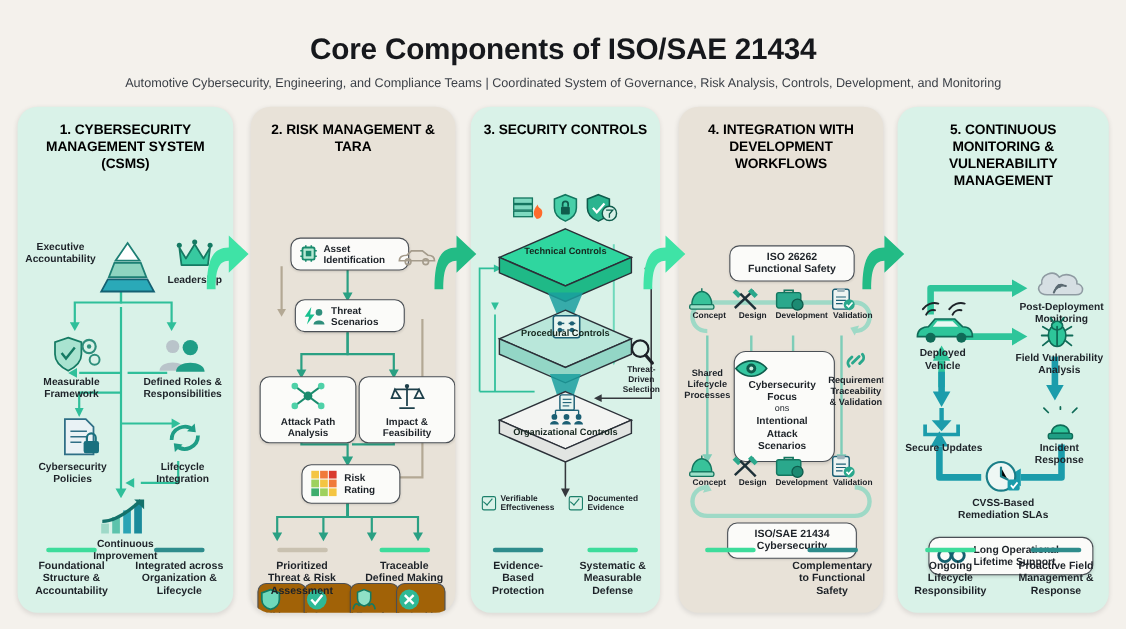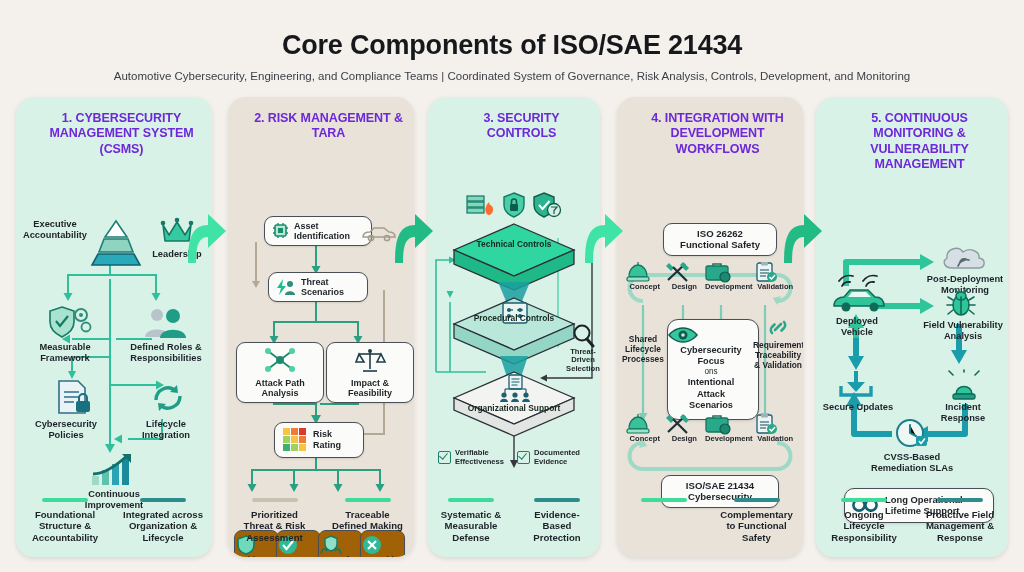--- a/index.html
+++ b/index.html
@@ -27,22 +27,22 @@
   }
   .panel.mint{background:#d9f2e8;}
   .panel.sand{background:#e8e2d8;}
   .p1{left:16px;width:196px;}
   .p2{left:228px;width:186px;}
   .p3{left:428px;width:172px;}
   .p4{left:617px;width:186px;}
   .p5{left:816px;width:192px;}
 
   .panel-title{
-    text-align:center;font-weight:bold;font-size:12.5px;color:#6d28d9;
-    line-height:1.22;padding:14px 8px 0 23px;letter-spacing:-0.1px;
+    text-align:center;font-weight:bold;font-size:12.5px;color:#000000;
+    line-height:1.22;padding:14px 8px 0 8px;letter-spacing:-0.1px;
   }
   .arrow{
     position:absolute;top:112px;width:42px;height:56px;z-index:5;
   }
   .a1{left:186px;} .a2{left:393px;} .a3{left:583px;} .a4{left:782px;}
 
   .body{position:relative;width:100%;}
 
   
   .footer{
@@ -524,21 +524,21 @@
           <g fill="#1b5f74">
               <circle cx="6" cy="21" r="2.6"></circle>
               <path d="M2 28 C2 23.5 10 23.5 10 28 Z"></path>
           <circle cx="17" cy="21" r="2.6"></circle>
               <path d="M13 28 C13 23.5 21 23.5 21 28 Z"></path>
           <circle cx="28" cy="21" r="2.6"></circle>
               <path d="M24 28 C24 23.5 32 23.5 32 28 Z"></path>
             </g>
         </svg>
       </div>
-      <div class="abs lbl sm" style="left:32px;top:262px;width:108px;color:#16281f;">Organizational Support</div>
+      <div class="abs lbl sm" style="left:32px;top:262px;width:108px;color:#16281f;">Organizational Controls</div>
 
       <div class="abs" style="left:144px;top:182px;">
         <svg width="22" height="24" viewBox="0 0 22 24">
           <circle cx="10" cy="9" r="7.5" fill="none" stroke="#1d2228" stroke-width="2"></circle>
           <path d="M15 15 L21 22" stroke="#1d2228" stroke-width="3" stroke-linecap="round"></path>
         </svg>
       </div>
       <div class="abs lbl xs" style="left:134px;top:206px;width:42px;">Threat-Driven Selection</div>
     </div>
 
@@ -548,26 +548,26 @@
         <span class="lbl xs" style="text-align:left;width:60px;">Verifiable Effectiveness</span>
       </div>
       <div class="check">
         <span class="cb"></span>
         <span class="lbl xs" style="text-align:left;width:56px;">Documented Evidence</span>
       </div>
     </div>
 
     <div class="footer">
       <div class="foot">
+        <div class="rule t"></div>
+        <div class="ftxt">Evidence-Based Protection</div>
+      </div>
+      <div class="foot">
         <div class="rule g"></div>
         <div class="ftxt">Systematic &amp; Measurable Defense</div>
-      </div>
-      <div class="foot">
-        <div class="rule t"></div>
-        <div class="ftxt">Evidence-Based Protection</div>
       </div>
     </div>
   </div>
 
   <div class="panel sand p4">
     <div class="panel-title">4. INTEGRATION WITH DEVELOPMENT WORKFLOWS</div>
 
     <div class="body" style="height:330px;">
       <div class="chip abs" style="left:46px;top:66px;width:94px;">ISO 26262 Functional Safety</div>
 

